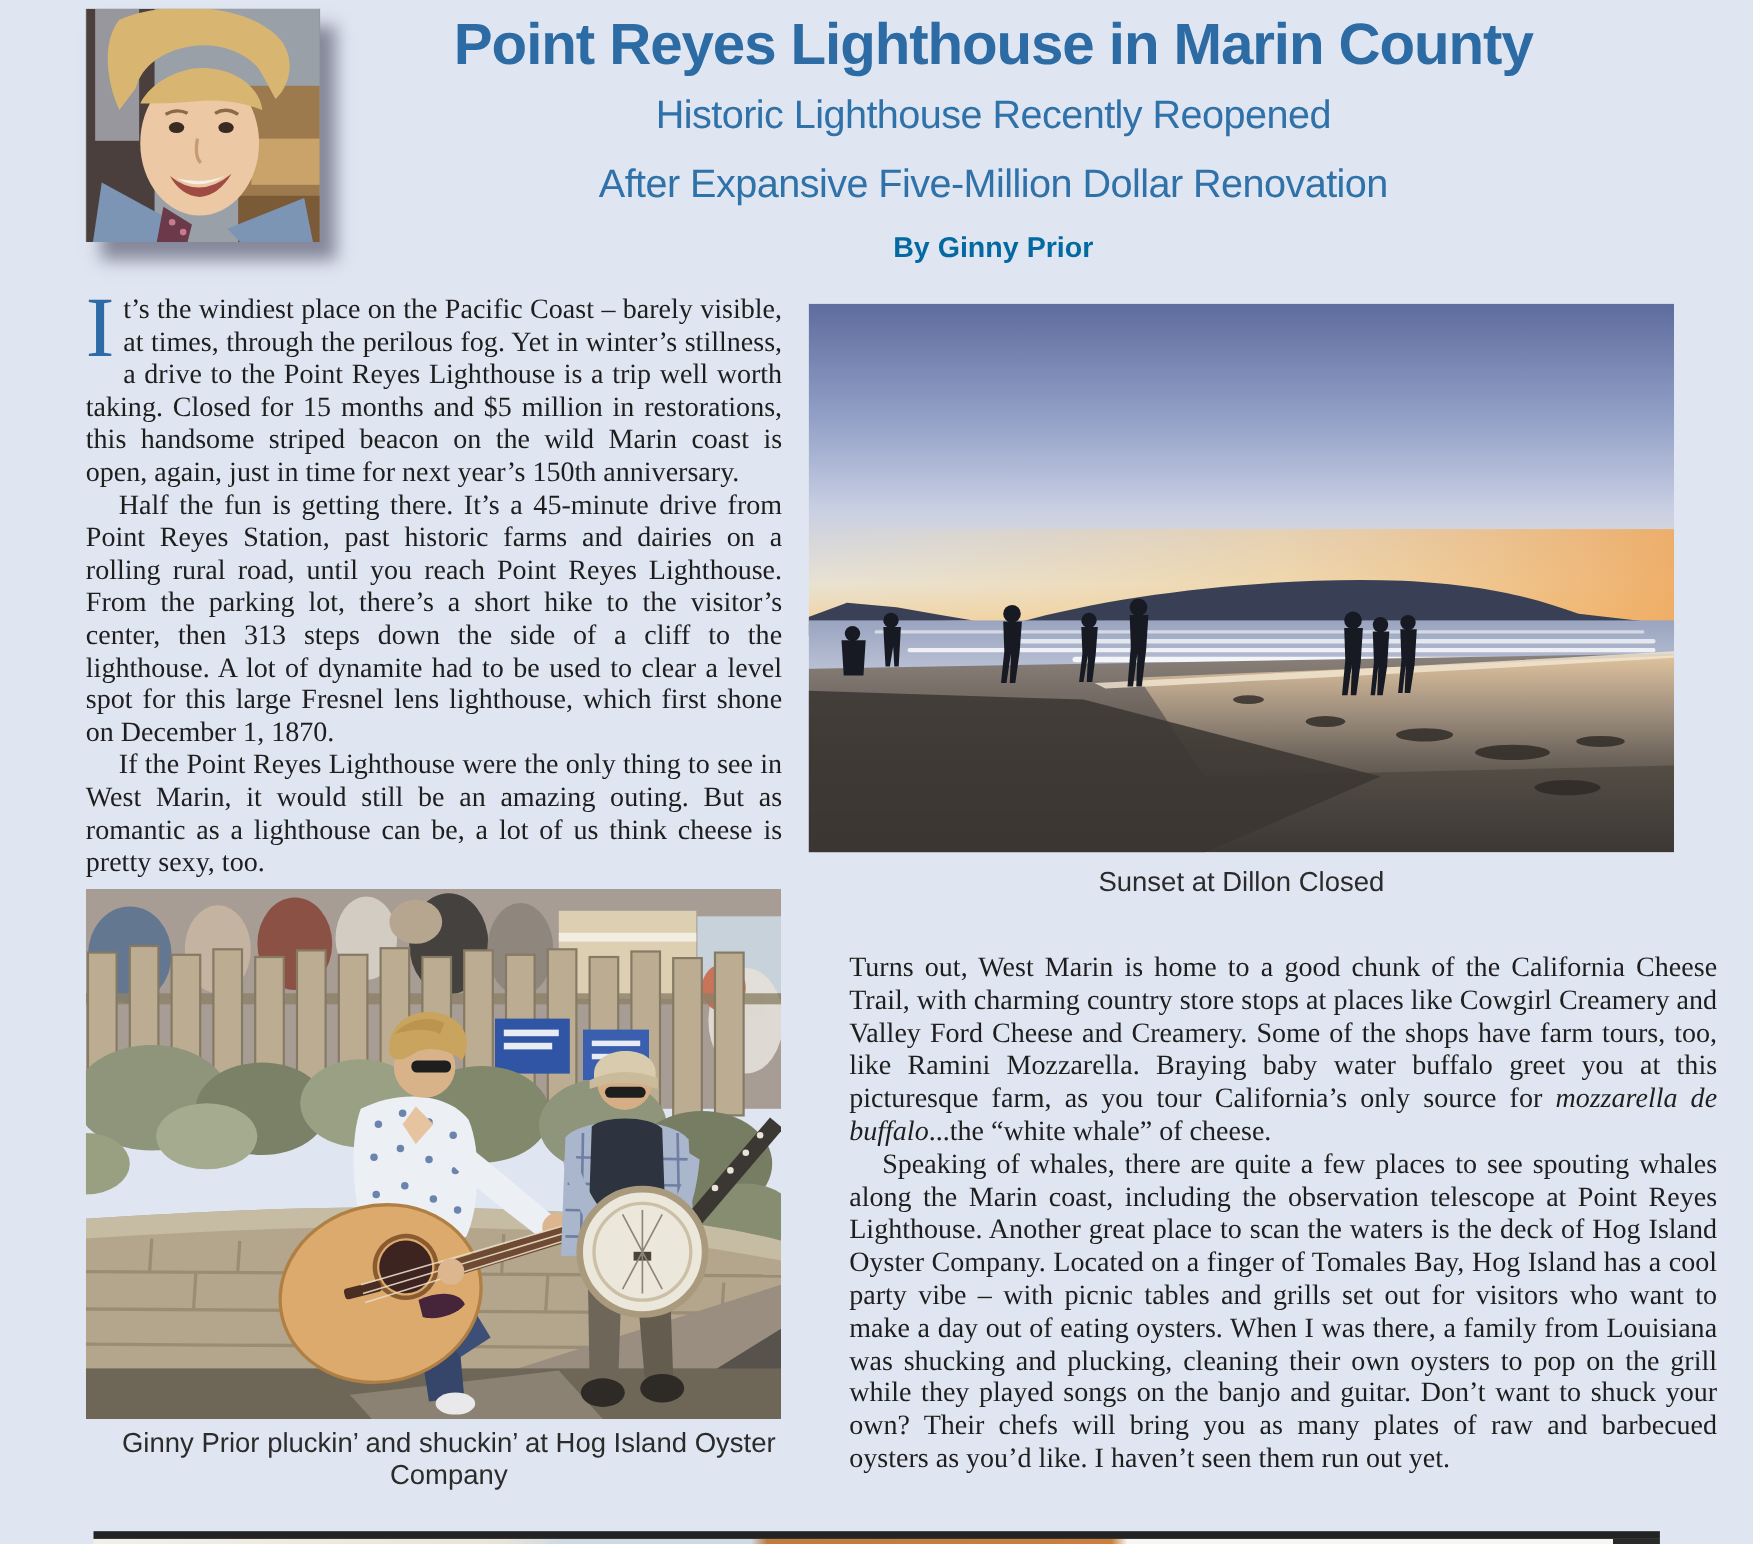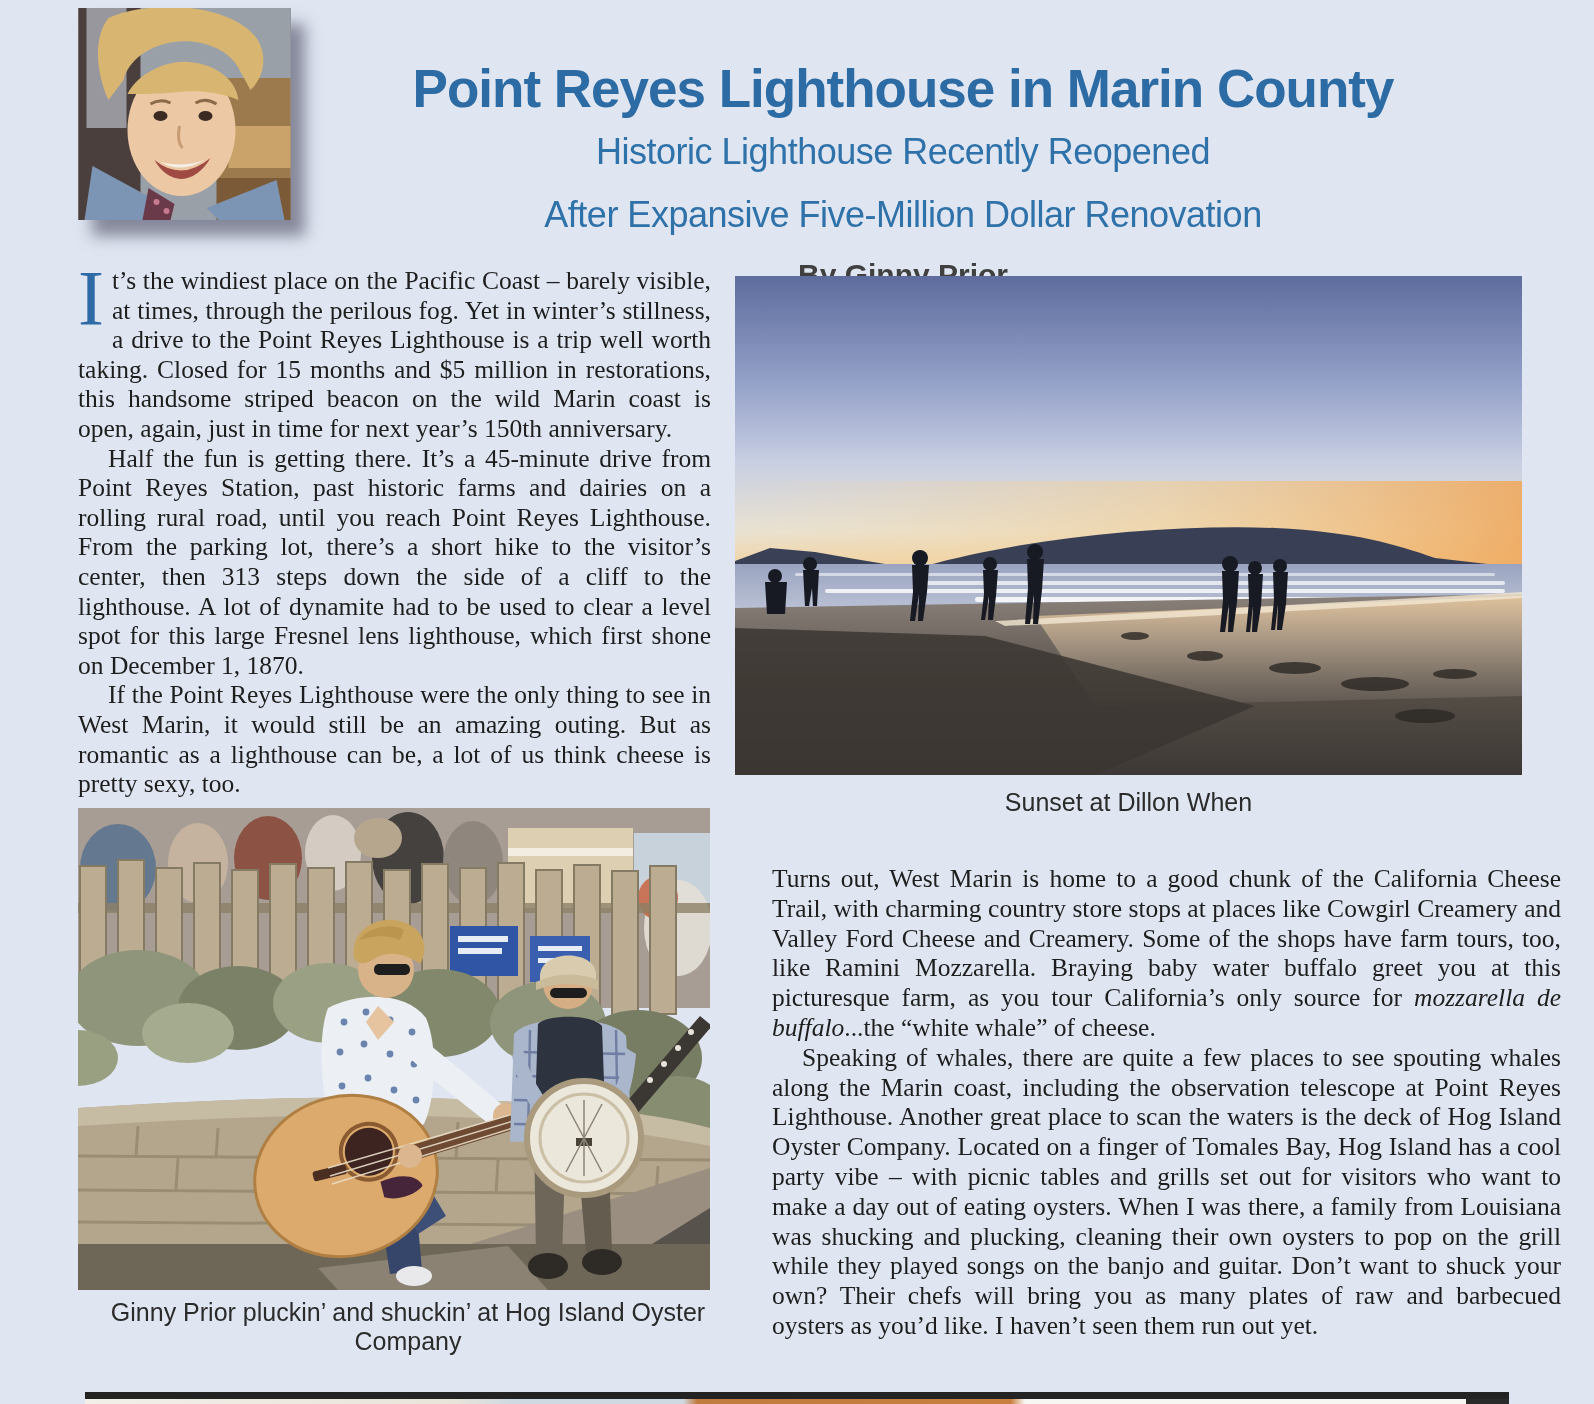--- a/index.html
+++ b/index.html
@@ -16,34 +16,33 @@
     position:absolute;left:78px;top:8px;width:213px;height:212px;
     box-shadow:14px 16px 14px rgba(45,45,70,.5);
     overflow:hidden;background:#8a8f96;
   }
   .headshot svg{display:block;width:100%;height:100%;}
   .title-block{
     position:absolute;left:290px;top:6px;width:1226px;
     text-align:center;
     font-family:"Liberation Sans", sans-serif;
     color:#2c6ba3;
-    margin-top:48px;
   }
   .main-title{
     margin:4px 0 0 0;
     font-size:53px;font-weight:700;letter-spacing:-1px;line-height:62px;
     color:#2c6ba3;
   }
   .sub-title{
     margin:0;font-size:36px;font-weight:500;letter-spacing:-0.5px;line-height:63px;
     color:#2f71a9;
   }
   .byline{
     margin-top:12px;
-    font-size:30px;font-weight:700;color:#404040;
+    font-size:26px;font-weight:700;color:#0369a1;
     font-family:"Liberation Sans", sans-serif;
     text-align:center;
   }
   
   .left-col{
     position:absolute;left:78px;top:266px;width:633px;
     font-size:25.5px;line-height:29.6px;
     text-align:justify;
   }
   .left-col p, .right-col p{margin:0;}
@@ -196,21 +195,21 @@
           <path d="M292,283 L309,283 L307,314 L303,348 L298,348 L299,318 L295,348 L290,348 L293,312 Z"></path>
         <circle cx="495" cy="288" r="8"></circle>
           <path d="M487,295 L504,295 L502,326 L498,356 L493,356 L494,328 L490,356 L485,356 L488,324 Z"></path>
         <circle cx="520" cy="292" r="7"></circle>
           <path d="M513,298 L528,298 L526,330 L522,356 L517,356 L518,330 L515,356 L511,356 L514,326 Z"></path>
         <circle cx="545" cy="290" r="7"></circle>
           <path d="M538,296 L553,296 L551,328 L547,354 L542,354 L543,328 L540,354 L536,354 L539,324 Z"></path>
       </g>
     </svg>
   </div>
-  <div class="caption caption-beach">Sunset at Dillon When</div>
+  <div class="caption caption-beach">Sunset at Dillon Closed</div>
 
   <div class="photo-hog">
     <svg viewBox="0 0 632 482" preserveAspectRatio="none">
       <rect x="0" y="0" width="632" height="200" fill="#a79d94"></rect>
       <rect x="430" y="20" width="125" height="80" fill="#ddd0b2"></rect>
       <rect x="430" y="40" width="125" height="8" fill="#f2ede0"></rect>
       <rect x="556" y="25" width="76" height="70" fill="#c7d2da"></rect>
       <g opacity="0.9">
         <ellipse cx="40" cy="60" rx="38" ry="44" fill="#5d748f"></ellipse>
         <ellipse cx="120" cy="55" rx="30" ry="40" fill="#c9b6a2"></ellipse>

